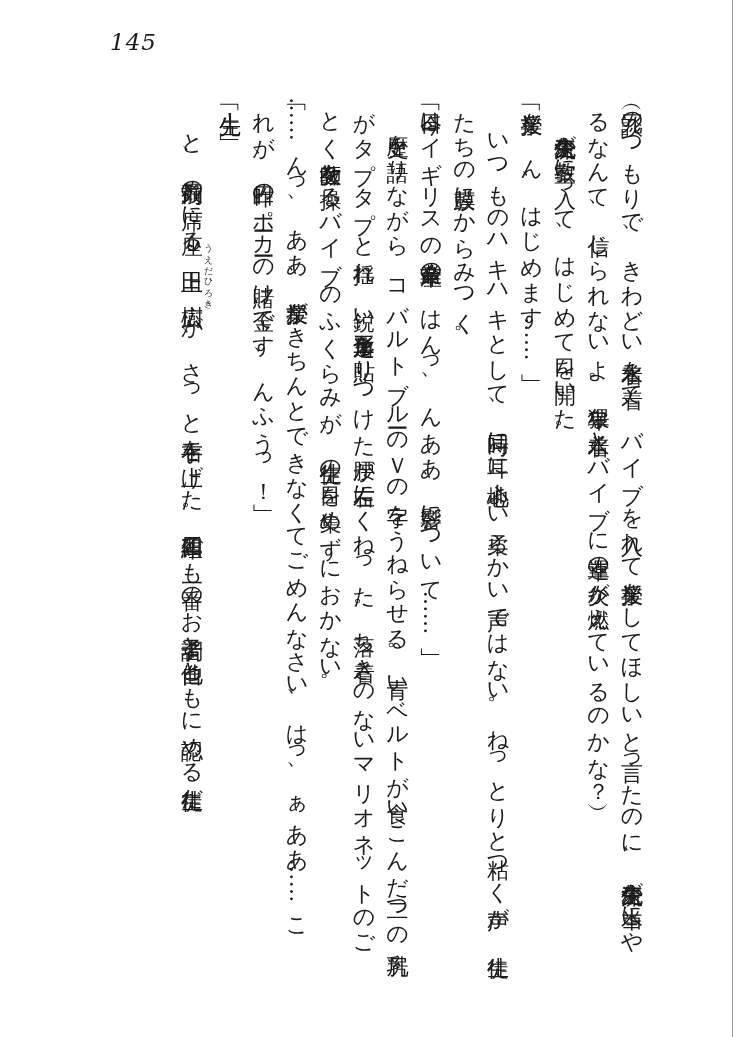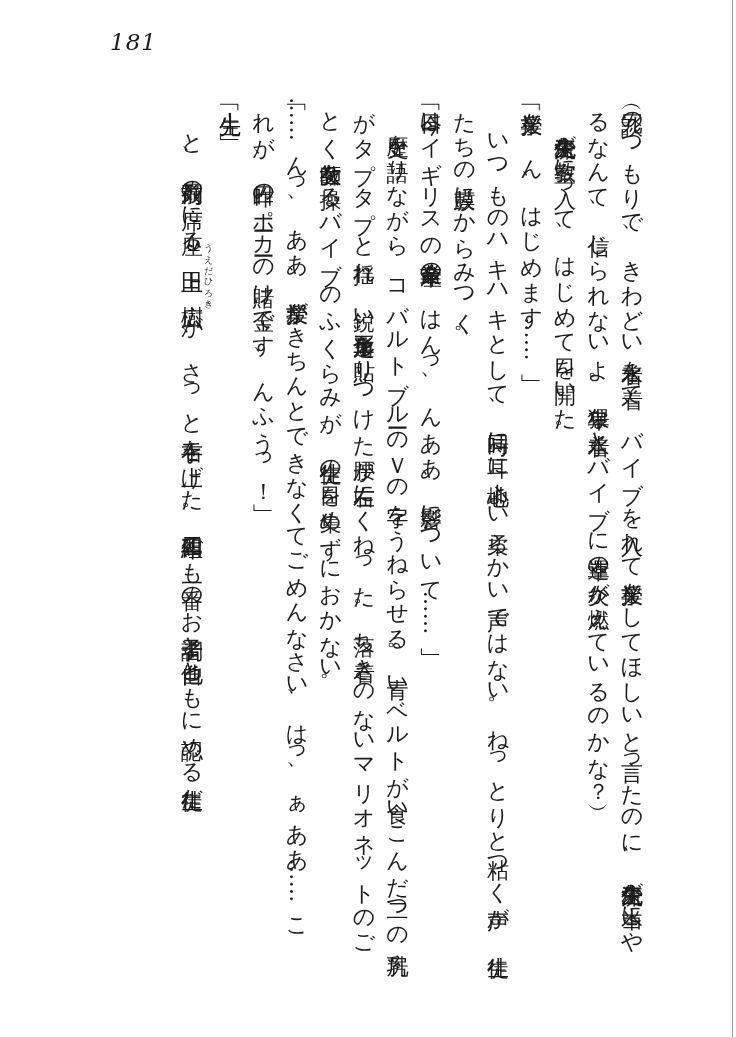--- a/index.html
+++ b/index.html
@@ -61,21 +61,21 @@
     left: 732px;
     width: 1px;
     height: 1037px;
     background: #999999;
   }
 </style>
 </head>
 <body>
 
 <div class="page">
-  <div class="page-number">181</div>
+  <div class="page-number">145</div>
 
   <div class="text-block">
       <p class="para">（冗談のつもりで、きわどい水着を着て、バイブを入れて授業をしてほしいと言ったのに、流奈先生が本当にやるなんて、信じられないよ。卑猥な水着とバイブに幸運の炎が燃えているのかな？）</p>
       <p class="para indent">流奈先生が教室に入って、はじめて口を開いた。</p>
       <p class="para">「授業を、ん、はじめます……」</p>
       <p class="para indent">いつものハキハキとして、同時に耳に心地よい柔らかい声ではない。ねっとりと粘つく声が、生徒たちの鼓膜にからみつく。</p>
       <p class="para">「今日はイギリスの産業革命の、はんっ、んああ、影響について……」</p>
       <p class="para indent">歴史を語りながら、コバルトブルーのＶの字をうねらせる。青いベルトが食いこんだ二つの乳房がタプタプと揺れ、鋭い逆三角形を貼りつけた腰が左右にくねった。落ち着きのないマリオネットのごとく女教師を操るバイブのふくらみが、生徒の目を集めずにおかない。</p>
       <p class="para">「……んっ、ああ、授業がきちんとできなくてごめんなさい、はっ、ぁああ……これが、昨日のポーカーの賭け金です、んふうっ！」</p>
       <p class="para">「先生！」</p>

